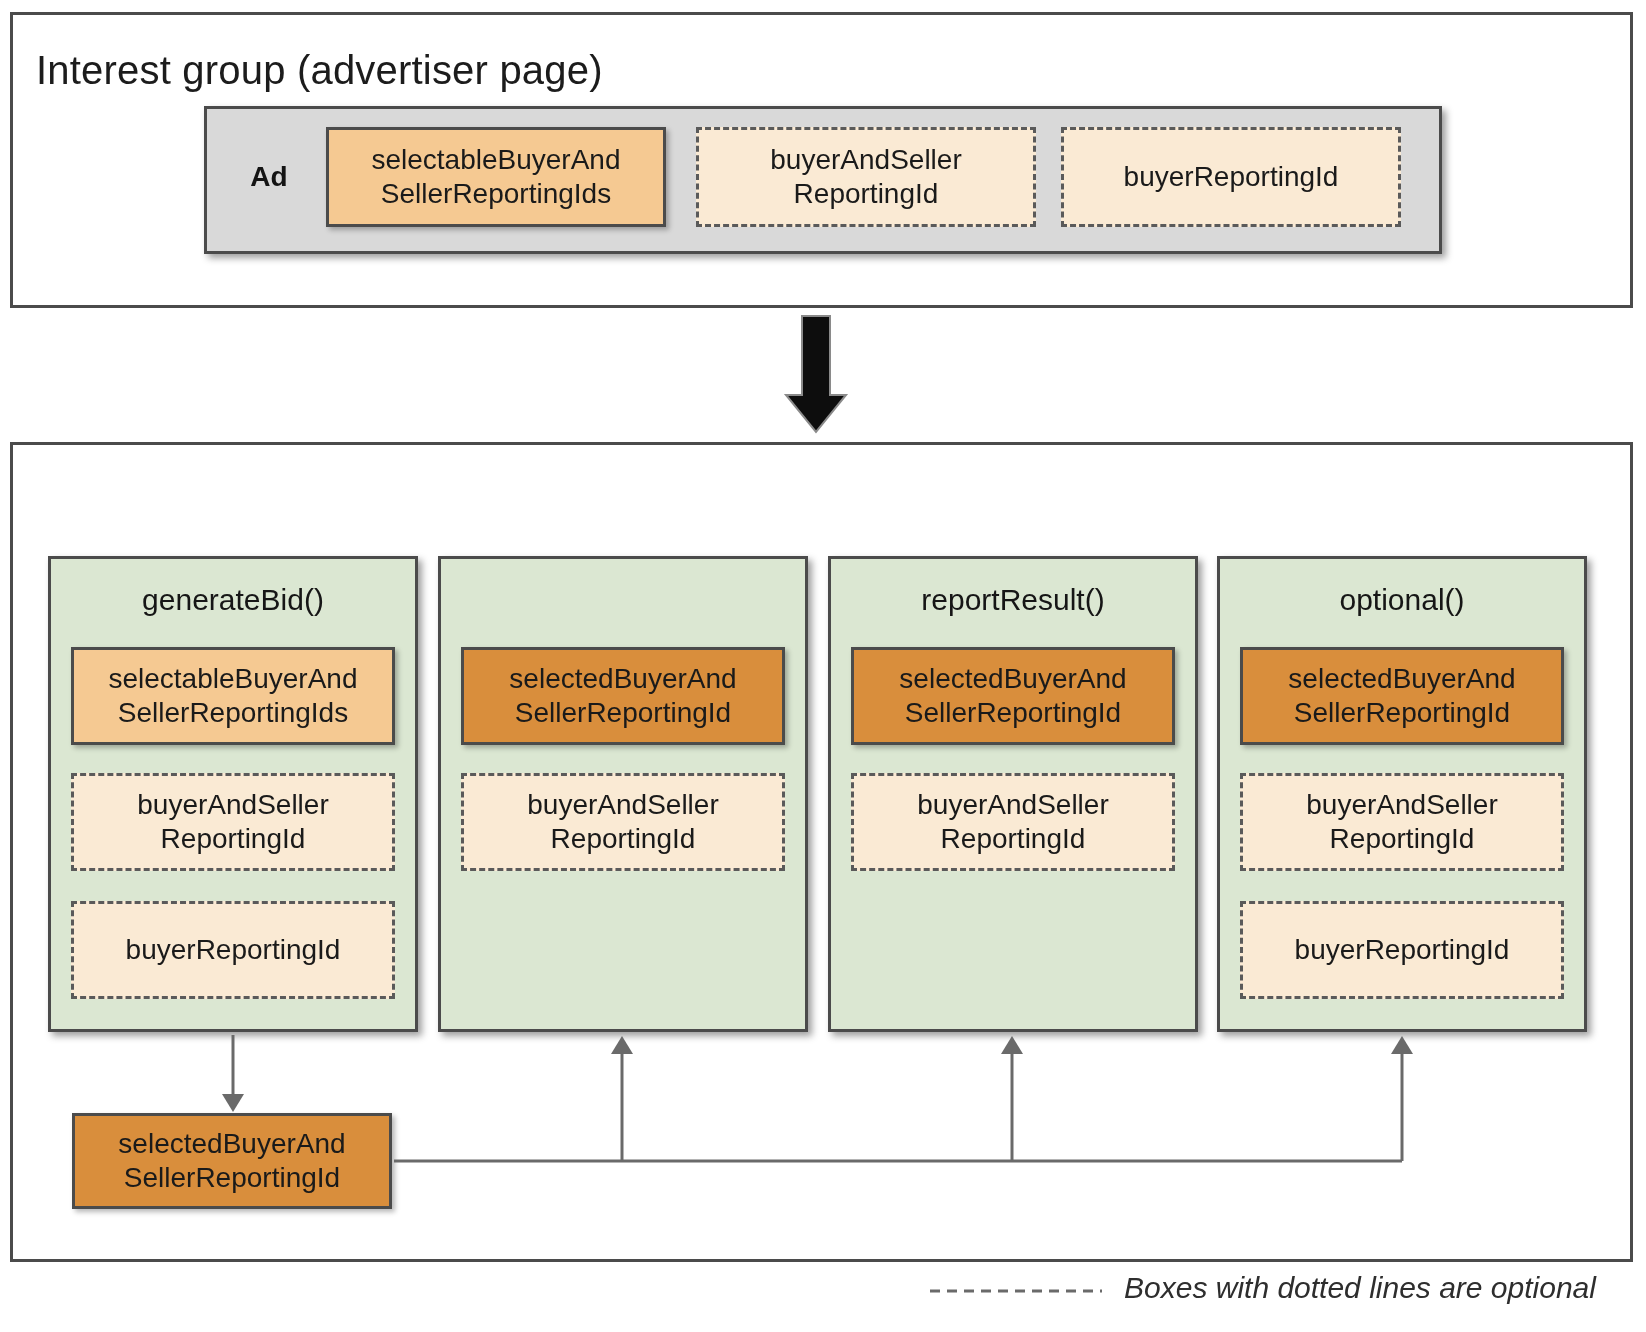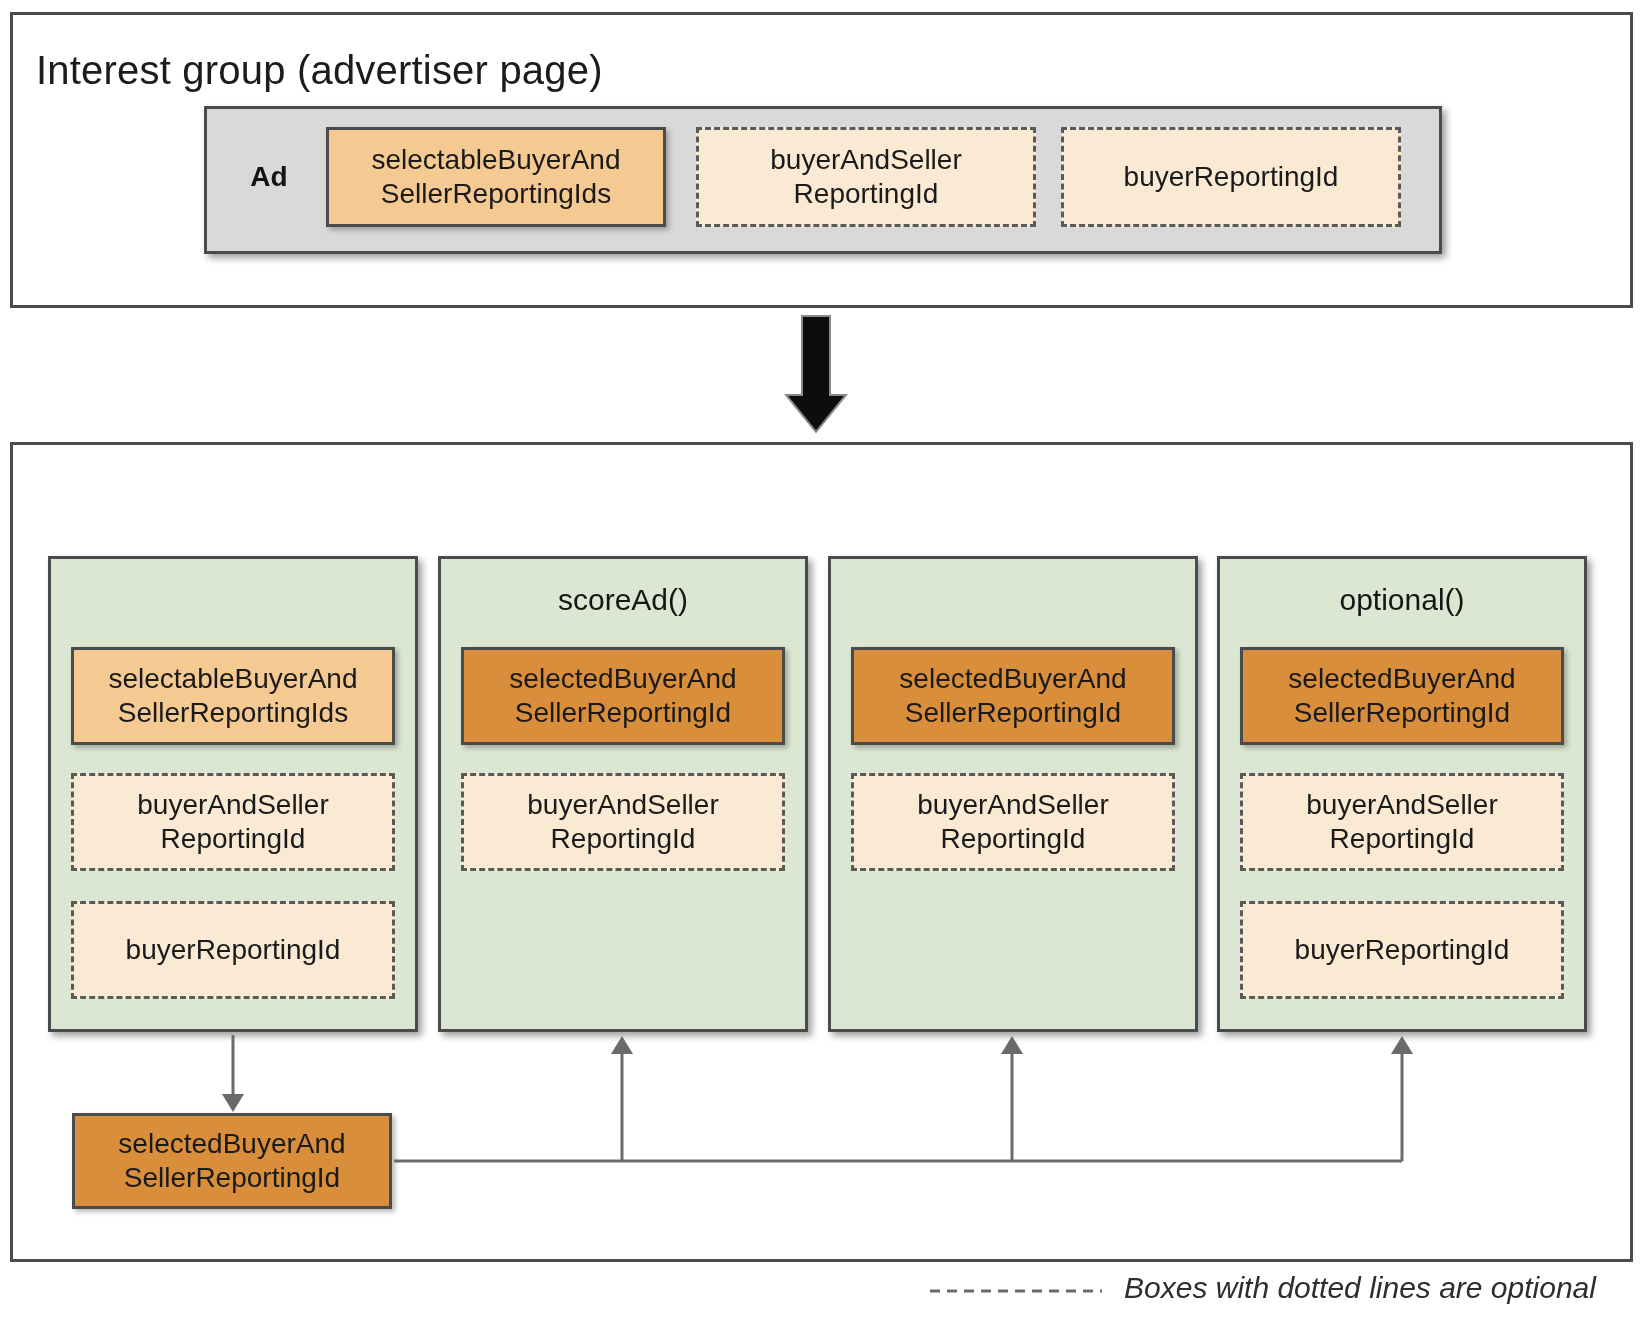--- a/index.html
+++ b/index.html
@@ -90,36 +90,37 @@
   </div>
 
   <svg class="flow-arrow" viewBox="0 0 72 120">
     <path d="M22 1 L50 1 L50 80 L66 80 L36 117 L6 80 L22 80 Z" fill="#0d0d0d" stroke="#8a8a8a" stroke-width="2"></path>
   </svg>
 
   <section class="panel panel-bottom">
   </section>
 
   <div class="column col-1">
+    <div class="col-title">generateBid()</div>
     <div class="node solid tan col-box1">selectableBuyerAnd
 SellerReportingIds</div>
     <div class="node dashed cream col-box2">buyerAndSeller
 ReportingId</div>
     <div class="node dashed cream col-box3">buyerReportingId</div>
   </div>
 
   <div class="column col-2">
-    <div class="col-title">scoreAd()</div>
     <div class="node solid orange col-box1">selectedBuyerAnd
 SellerReportingId</div>
     <div class="node dashed cream col-box2">buyerAndSeller
 ReportingId</div>
   </div>
 
   <div class="column col-3">
+    <div class="col-title">reportResult()</div>
     <div class="node solid orange col-box1">selectedBuyerAnd
 SellerReportingId</div>
     <div class="node dashed cream col-box2">buyerAndSeller
 ReportingId</div>
   </div>
 
   <div class="column col-4">
     <div class="col-title">optional()</div>
     <div class="node solid orange col-box1">selectedBuyerAnd
 SellerReportingId</div>

